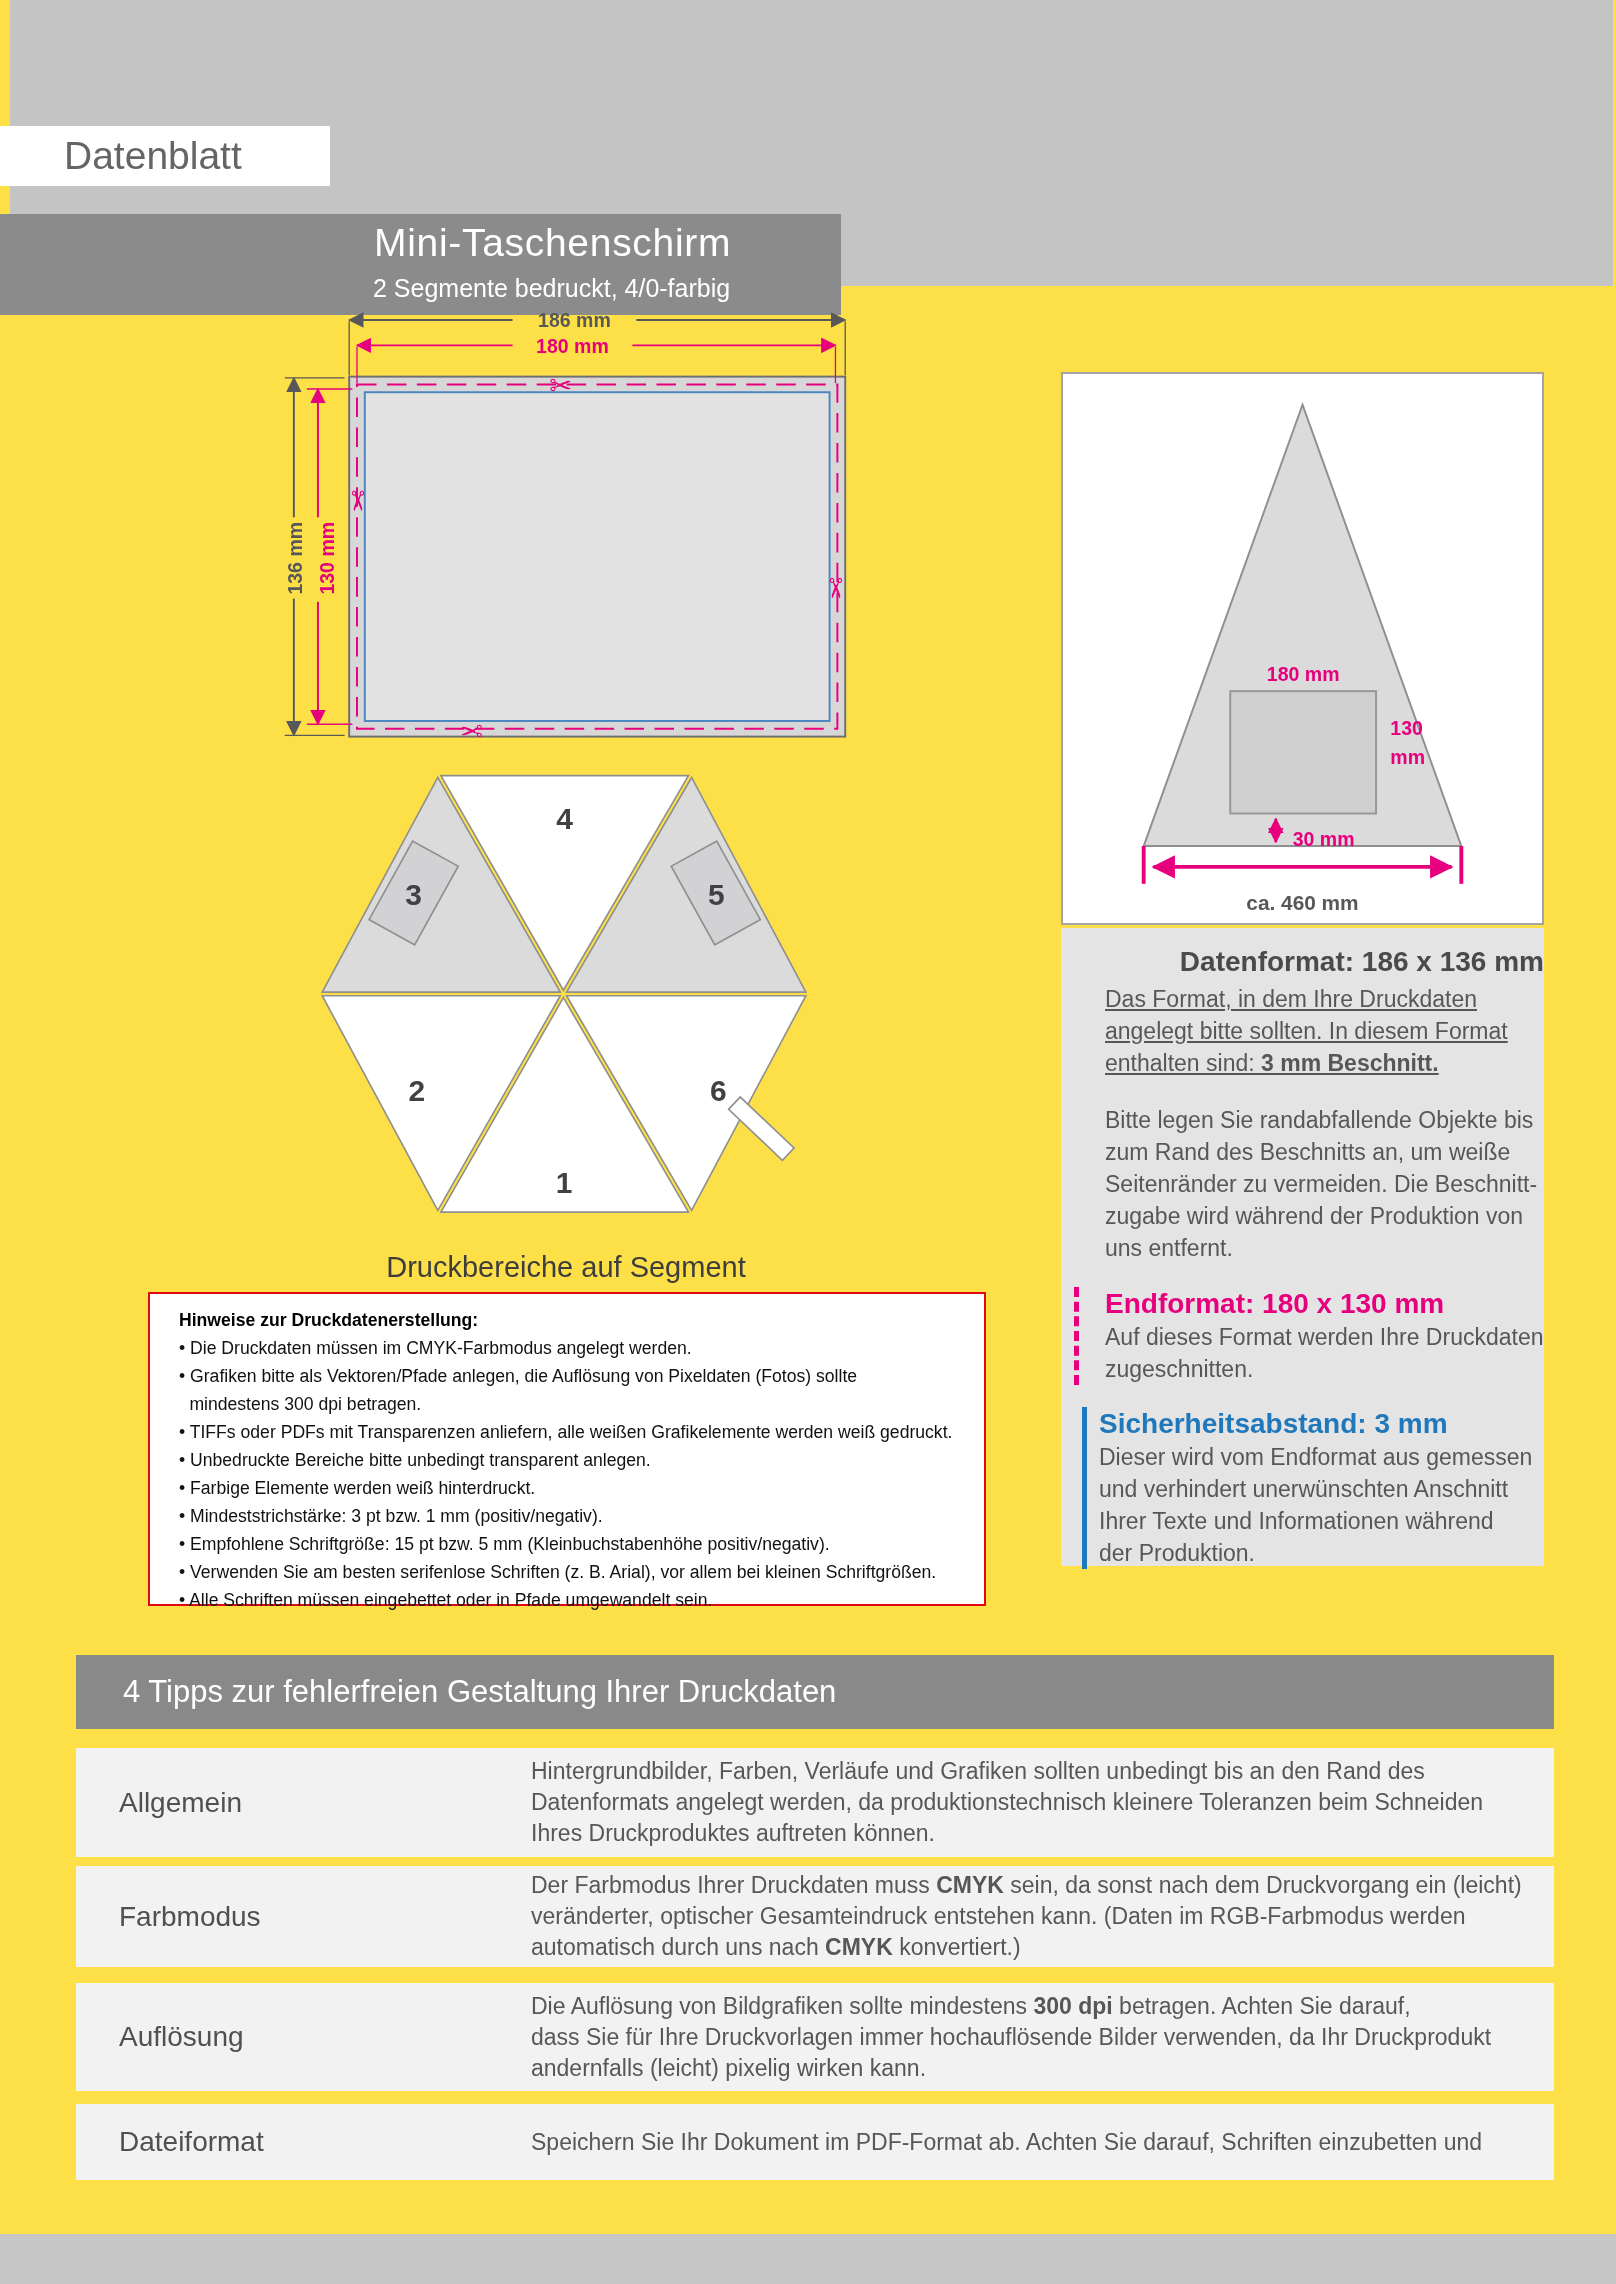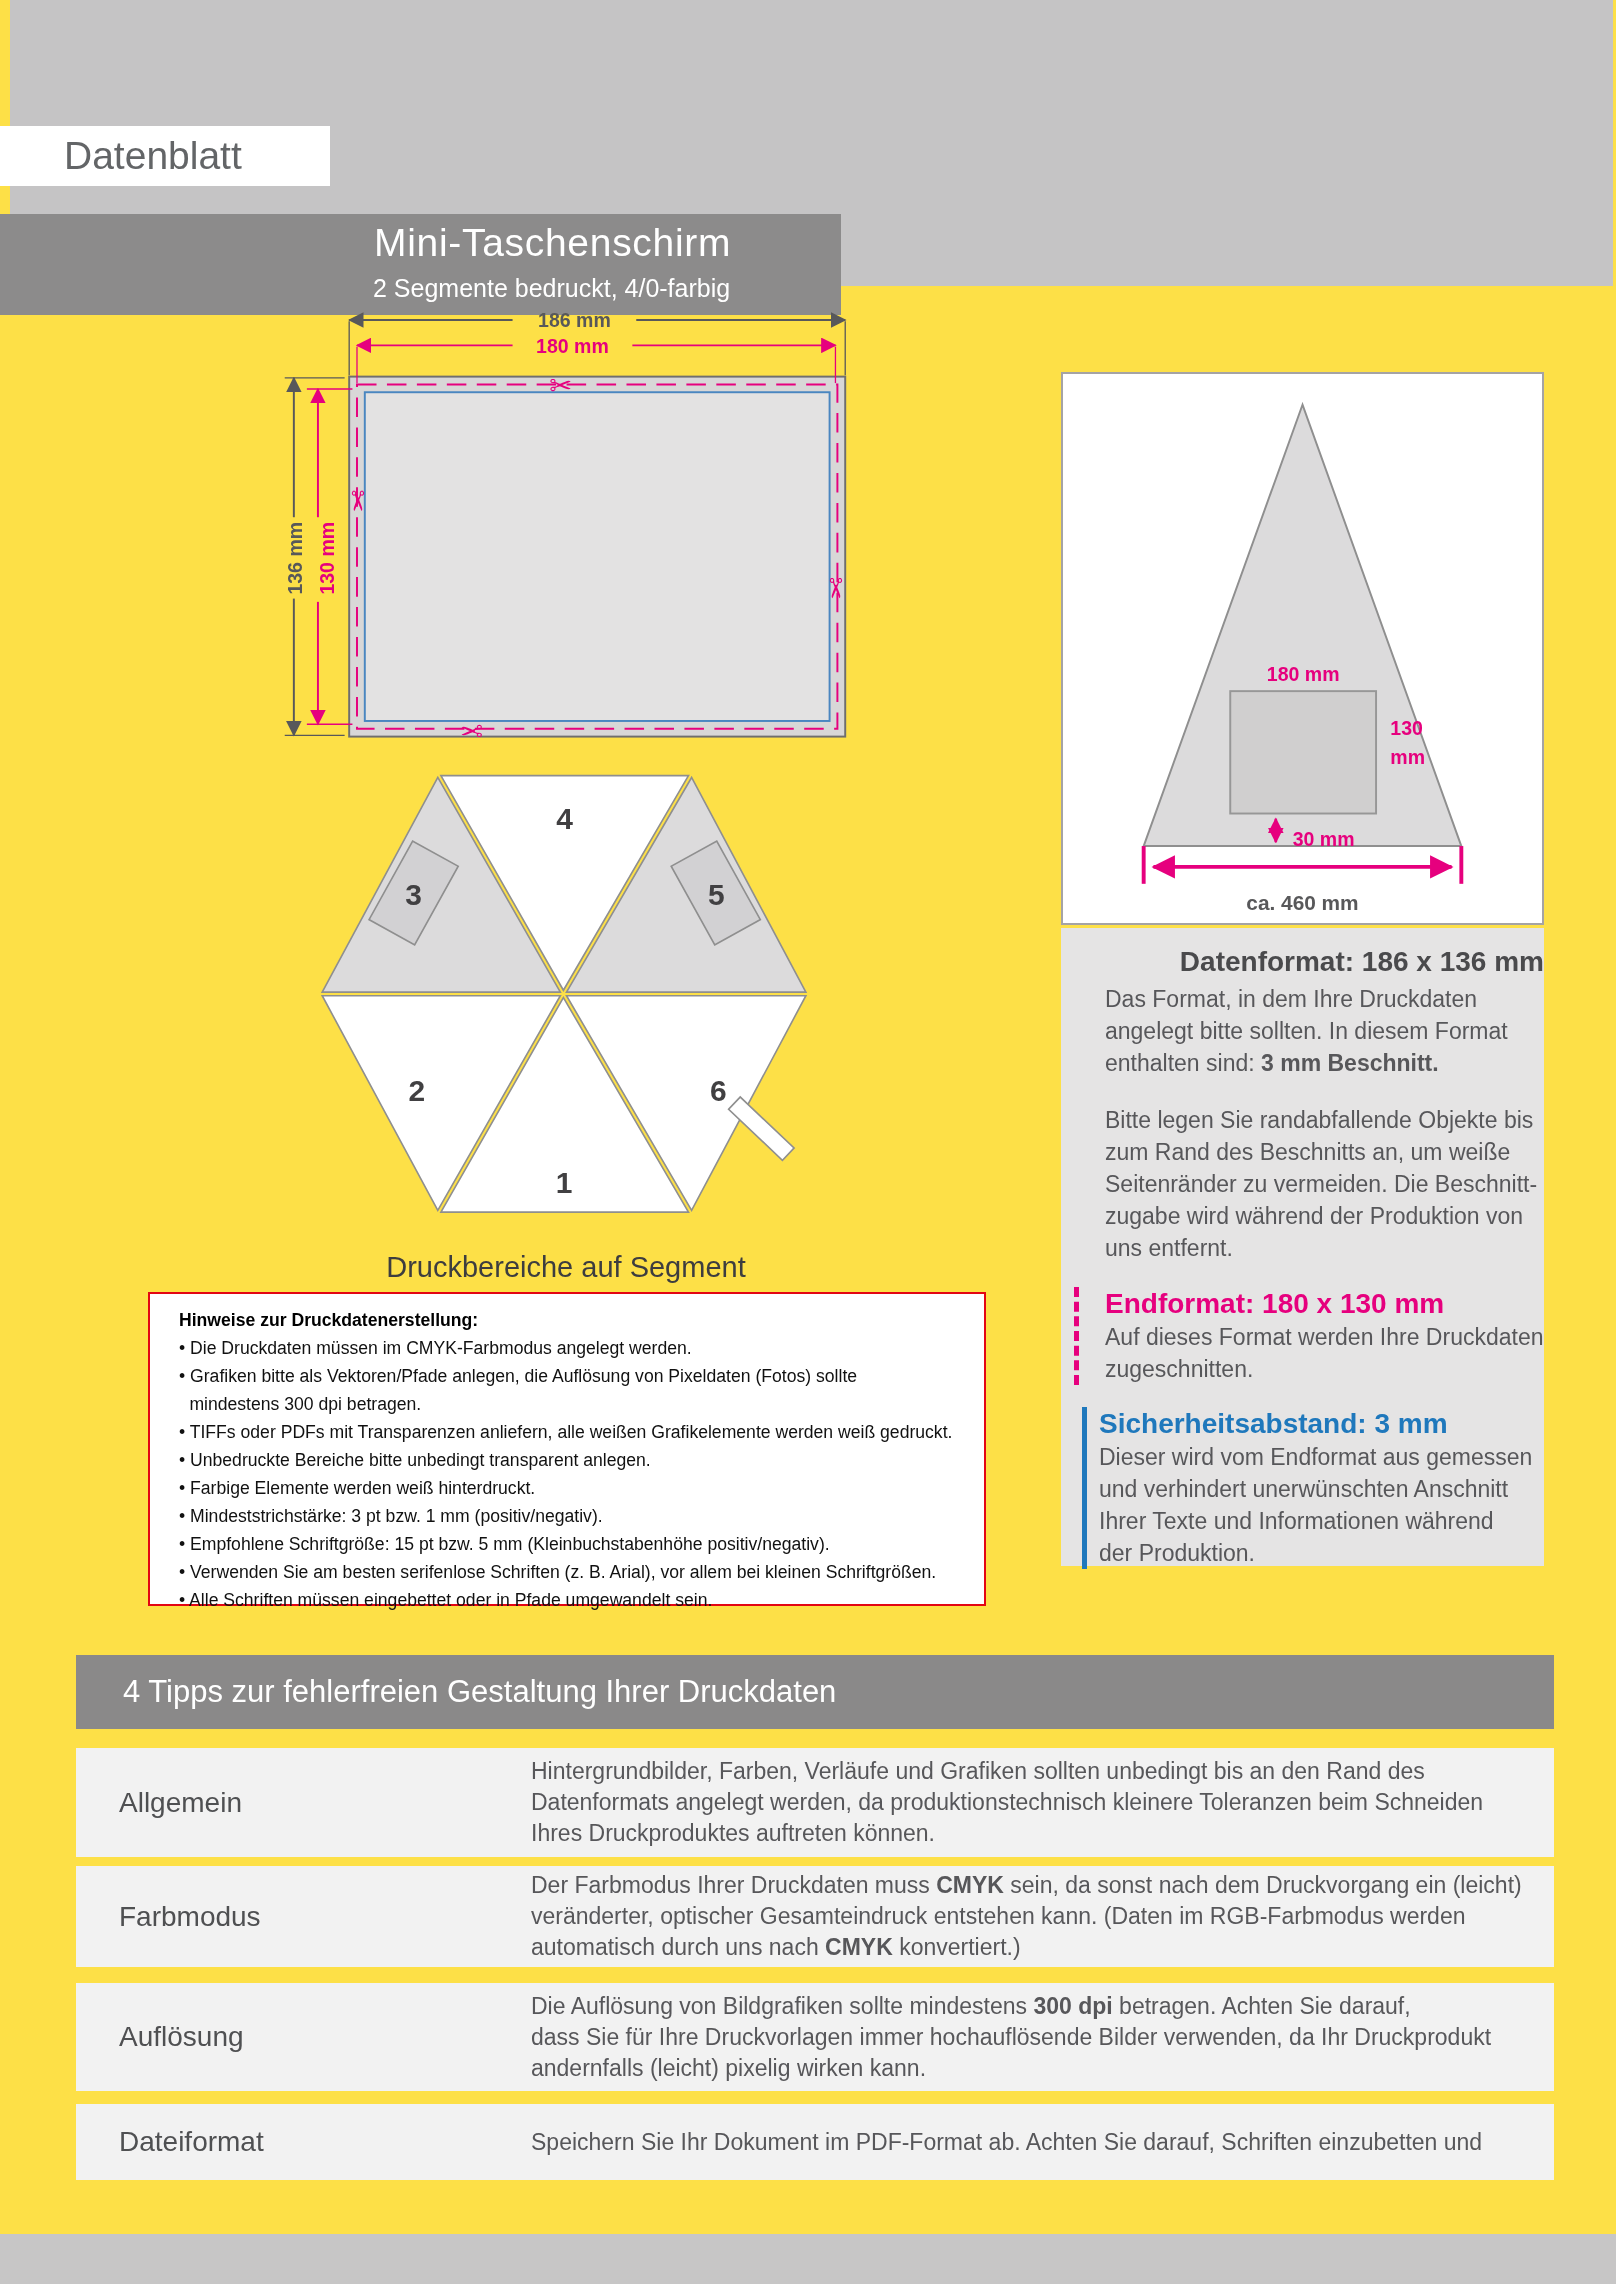--- a/index.html
+++ b/index.html
@@ -26,21 +26,21 @@
   #notes-box .nl{font-size:17.6px;color:#111;line-height:28px;white-space:nowrap;}
   #notes-box .indent{padding-left:10.4px;}
   
   #figure-box{left:1061px;top:372px;width:483px;height:553px;background:#fff;
               border:2px solid #a5a3a4;box-sizing:border-box;}
   #info-panel{left:1061px;top:928px;width:483px;height:638px;background:#e5e4e4;box-sizing:border-box;
               color:#57575a;}
   #info-panel .h{font-size:28px;font-weight:bold;line-height:34px;}
   #info-panel .b{font-size:23px;line-height:32px;}
   .df{margin:17px 0 0 28px;color:#4a4a4c;text-align:right;}
-  .df-p{margin:3.9px 0 0 44px;}
+  .df-p{margin:3.9px 0 0 44px;text-decoration:underline;}
   .df-p2{margin:25px 0 0 44px;}
   .ef{margin:23.4px 0 0 13px;border-left:5.2px dashed #e6007e;padding-left:26px;}
   .ef .h{color:#e6007e;}
   .sa{margin:22px 0 0 21px;border-left:5.2px solid #1f78bc;padding-left:12px;}
   .sa .h{color:#1f78bc;}
   
   #tips-header{left:76px;top:1655px;width:1478px;height:74px;background:#8a8989;}
   #tips-header .t{position:absolute;left:47px;top:0;line-height:74px;font-size:31px;color:#fff;}
   .tip-row{left:76px;width:1478px;background:#f2f2f2;display:flex;align-items:center;}
   .tip-row .lbl{width:412px;padding-left:43px;font-size:28px;color:#4f5052;flex:none;}

